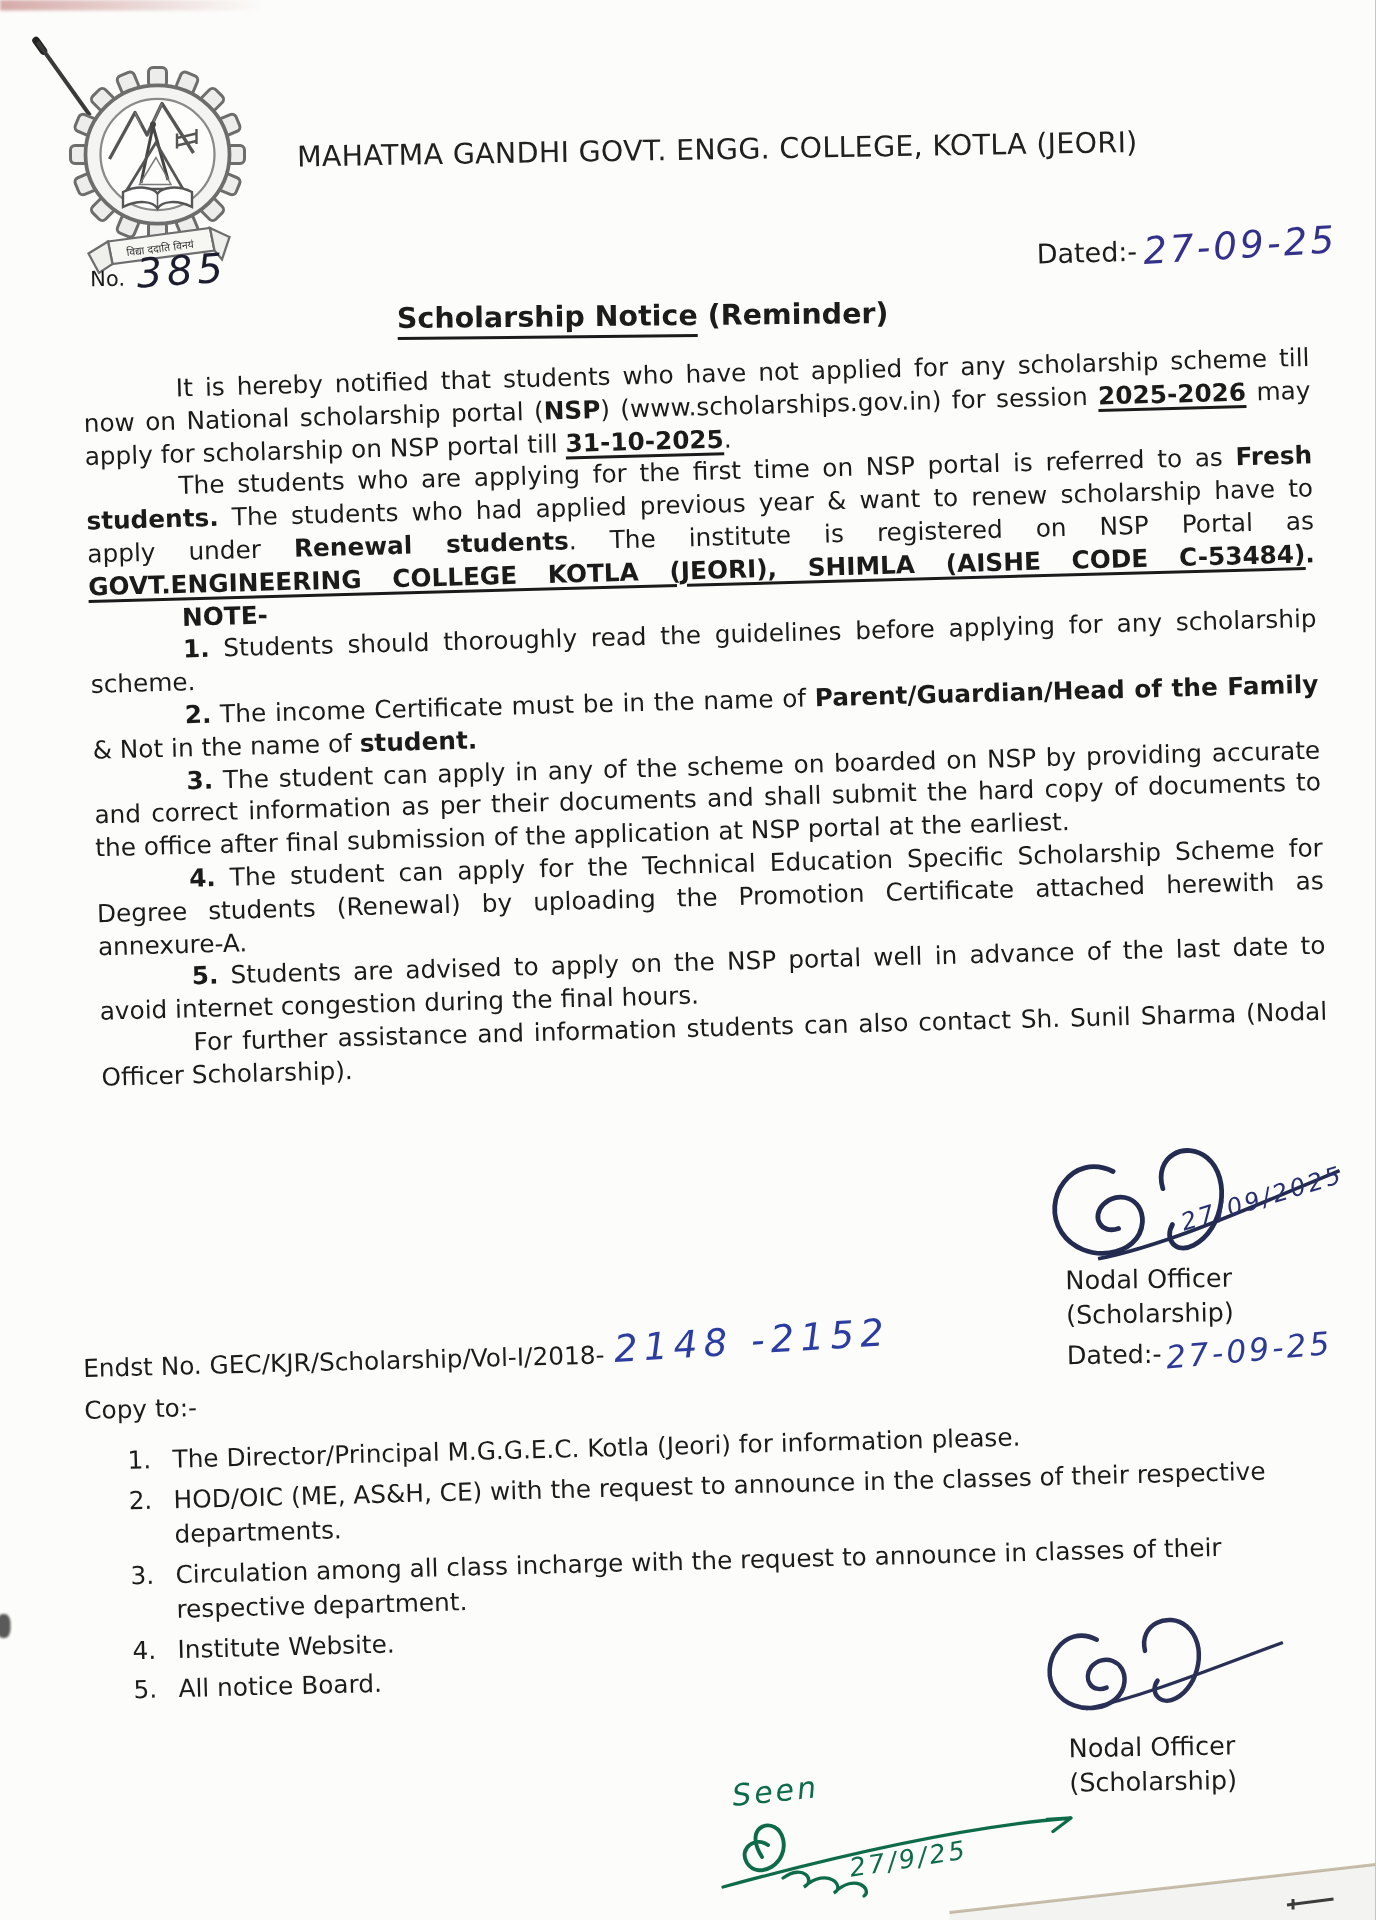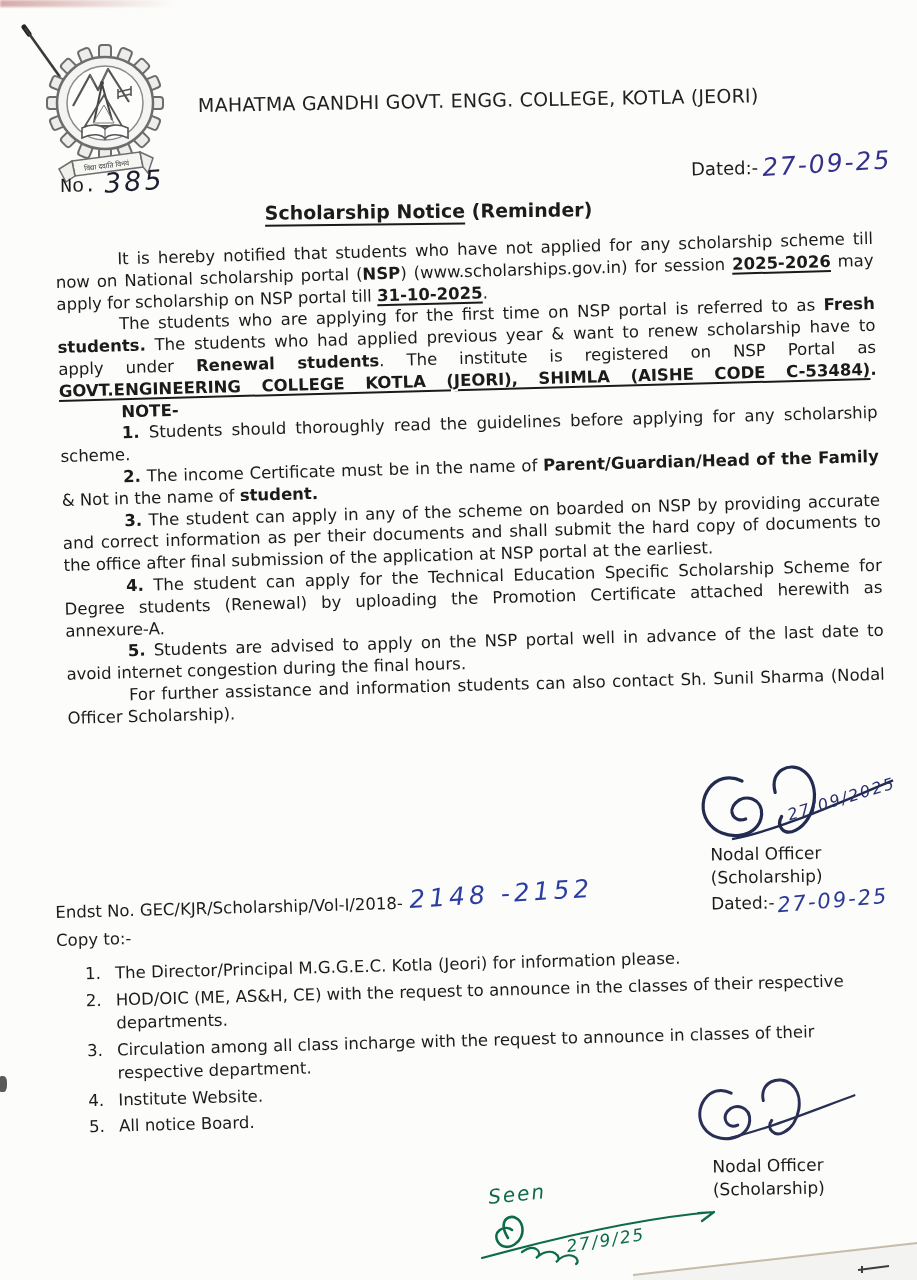--- a/index.html
+++ b/index.html
@@ -19,21 +19,21 @@
   .crease { position:absolute; left:0; top:1225px; }
   
   .logo { position:absolute; left:40px; top:40px; width:132px; height:152px; }
   .college-name { position:absolute; left:198px; top:94px; width:640px;
     font-size:19px; font-weight:400; letter-spacing:.2px; color:#212121;
     transform:rotate(-1deg); transform-origin:left center; white-space:nowrap; }
   .dated-top { position:absolute; right:26px; top:150px; white-space:nowrap;
     transform:rotate(-1.5deg); }
   .dated-top .label { font-size:18px; }
   .no-line { position:absolute; left:60px; top:166px; white-space:nowrap; transform:rotate(-1deg); }
-  .no-line .label { font-size:20px;font-family:Liberation Mono, monospace; }
+  .no-line .label { font-size:14px; }
   .doc-title { position:absolute; left:0; right:60px; top:200px; text-align:center;
     font-size:19px; font-weight:700; transform:rotate(-0.6deg); }
   .doc-title .u { border-bottom:2.5px solid #1b1b1b; padding-bottom:1px; }
   
   .hw { font-style:italic; display:inline-block; letter-spacing:3px;
     font-family:"DejaVu Sans","Liberation Sans",sans-serif; }
   .hw-no   { font-size:27px; color:#1d1d30; transform:rotate(-3deg); margin-left:8px; }
   .hw-date { font-size:25px; color:#34318c; transform:rotate(-2deg); margin-left:4px; letter-spacing:2px; }
   .hw-endst{ font-size:25px; color:#2c3da2; transform:rotate(-2deg); margin-left:6px;
     letter-spacing:4px; position:relative; top:-4px; }

